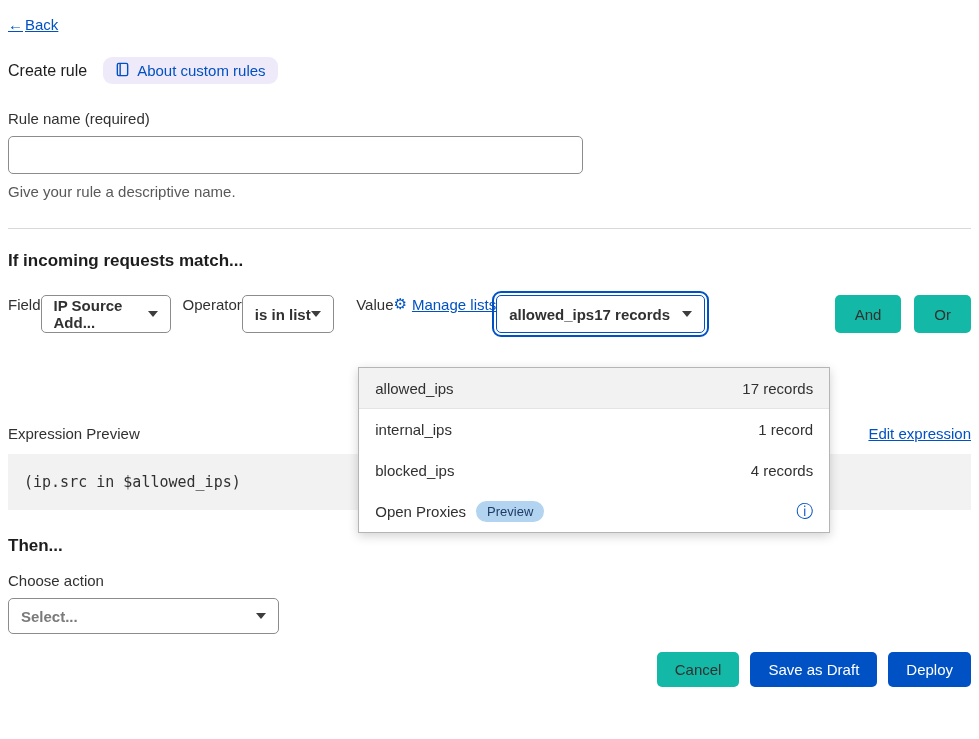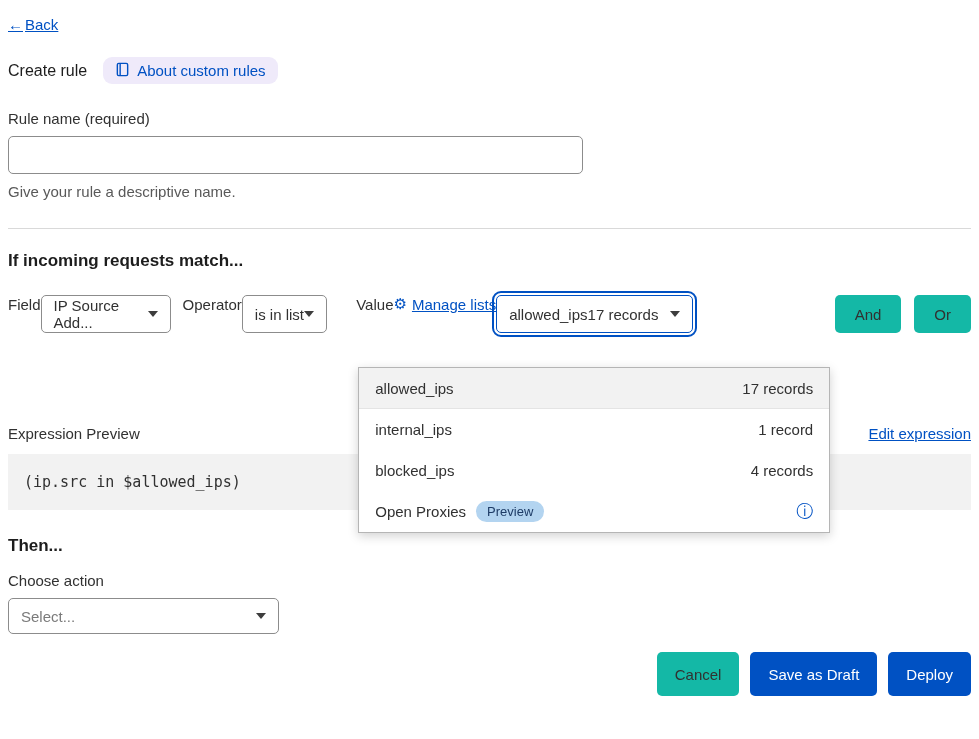--- a/index.html
+++ b/index.html
@@ -45,21 +45,21 @@
   .match-row { display: flex; gap: 12px; margin-top: 24px; position: relative; }
   .col { display: flex; flex-direction: row; }
   .col-label-row { display: flex; justify-content: space-between; align-items: center; height: 18px; margin-bottom: 8px; font-size: 15px; }
   .col-field { width: 167px; }
   .col-operator { width: 166px; }
   .col-value { width: 478px; position: relative; }
 
   .select {
     height: 38px; border: 1px solid #8c8c8c; border-radius: 5px; background: #fff;
     display: flex; align-items: center; justify-content: space-between;
-    padding: 4px 12px; font-size: 15px; cursor: pointer;
+    padding: 4px 12px; font-size: 15px; cursor: pointer; font-weight: bold;
   }
   .select .sel-right { display: inline-flex; align-items: center; gap: 12px; }
   .chev {
     width: 0; height: 0; flex: 0 0 auto;
     border-left: 5px solid transparent; border-right: 5px solid transparent;
     border-top: 6px solid #3d3d3d;
   }
   .select.focused {
     border: 1px solid #0051c3;
     outline: 2px solid #0051c3;
@@ -105,21 +105,21 @@
     font-family: "DejaVu Sans Mono", monospace; font-size: 15px; color: #313131;
   }
 
   
   .then-heading { margin-top: 26px; font-size: 17px; font-weight: 700; color: #1d1d1d; }
   .choose-label { margin-top: 16px; }
   .action-select { margin-top: 9px; width: 271px; height: 36px; }
 
   
   .footer { display: flex; justify-content: flex-end; gap: 11px; margin-top: 18px; }
-  .btn-footer { height: 44px; padding: 0 18px; }
+  .btn-footer { height: 35px; padding: 0 18px; }
 </style>
 </head>
 <body>
 
 <div class="page">
 
   <a class="link back-link">
       <span>←</span>
       <span>Back</span>
     </a>

